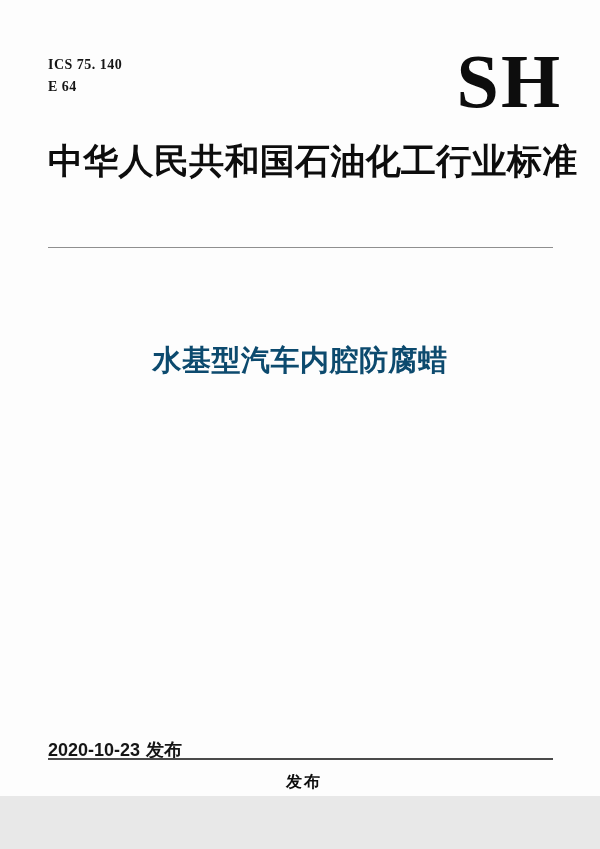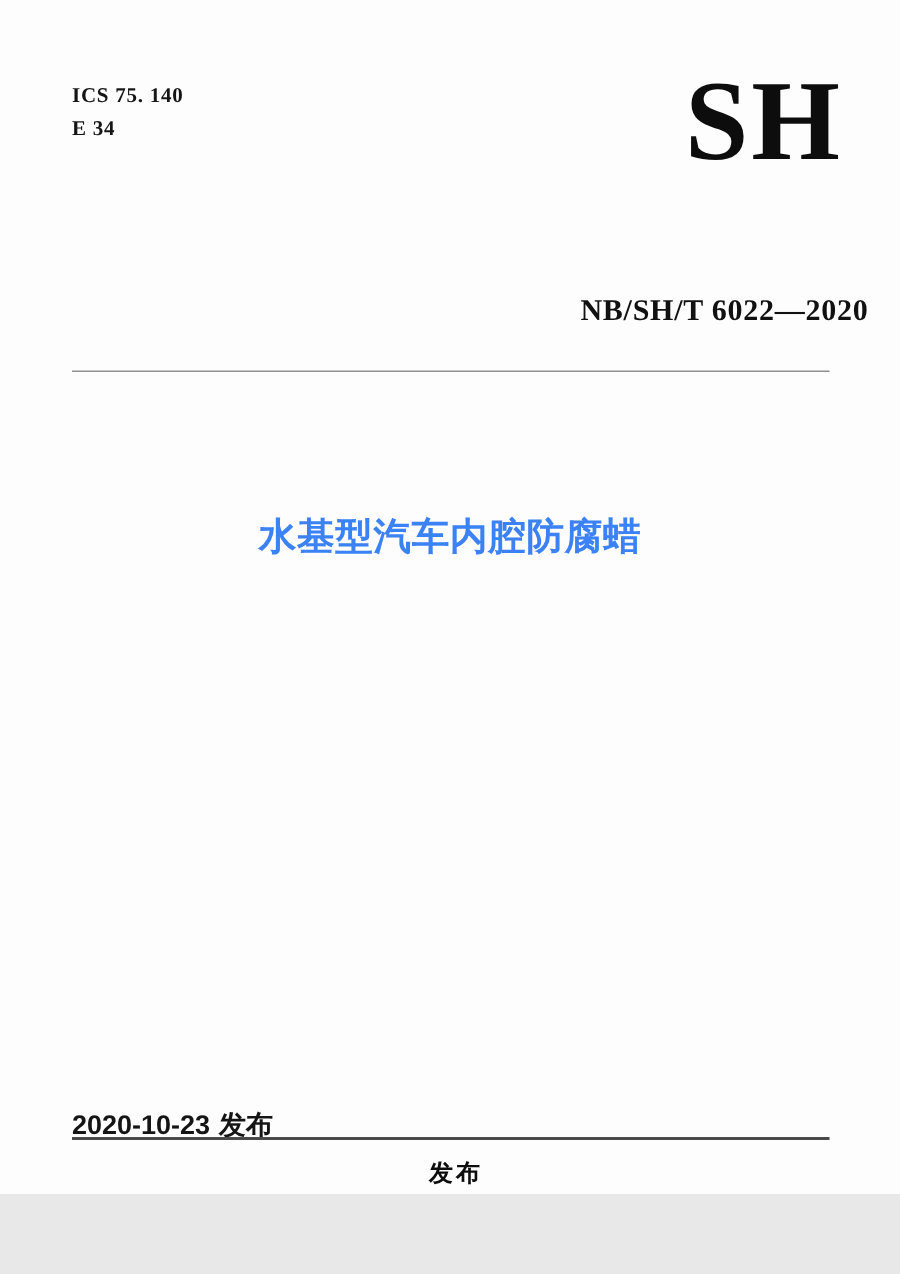--- a/index.html
+++ b/index.html
@@ -70,23 +70,23 @@
     height: 0;
     border-top: 1px solid #8f8f8f;
   }
   .main-title {
     position: absolute;
     left: 0;
     top: 341px;
     width: 600px;
     text-align: center;
     font-weight: bold;
-    font-size: 25px;
+    font-size: 29px;
     letter-spacing: 0.5px;
-    color: #3b82f6;
+    color: #0c4a6e;
   }
   .english-title {
     position: absolute;
     left: 0;
     top: 393px;
     width: 600px;
     text-align: center;
     font-family: "Liberation Serif", serif;
     font-weight: bold;
     font-size: 17px;
@@ -136,27 +136,27 @@
     letter-spacing: 2px;
   }
 </style>
 </head>
 <body>
 
 <div class="page">
 
   <div class="ics-block">
     <div>ICS 75. 140</div>
-    <div>E 34</div>
+    <div>E 64</div>
   </div>
 
   <div class="logo-sh">SH</div>
 
+  <div class="header-title">中华人民共和国石油化工行业标准</div>
 
-  <div class="standard-number">NB/SH/T 6022—2020</div>
 
   <div class="rule-top"></div>
 
   <div class="main-title">水基型汽车内腔防腐蜡</div>
 
 
   <div class="date-row">
     <div class="date-cell">
       <span>2020-10-23</span><span class="label">发布</span>
     </div>

